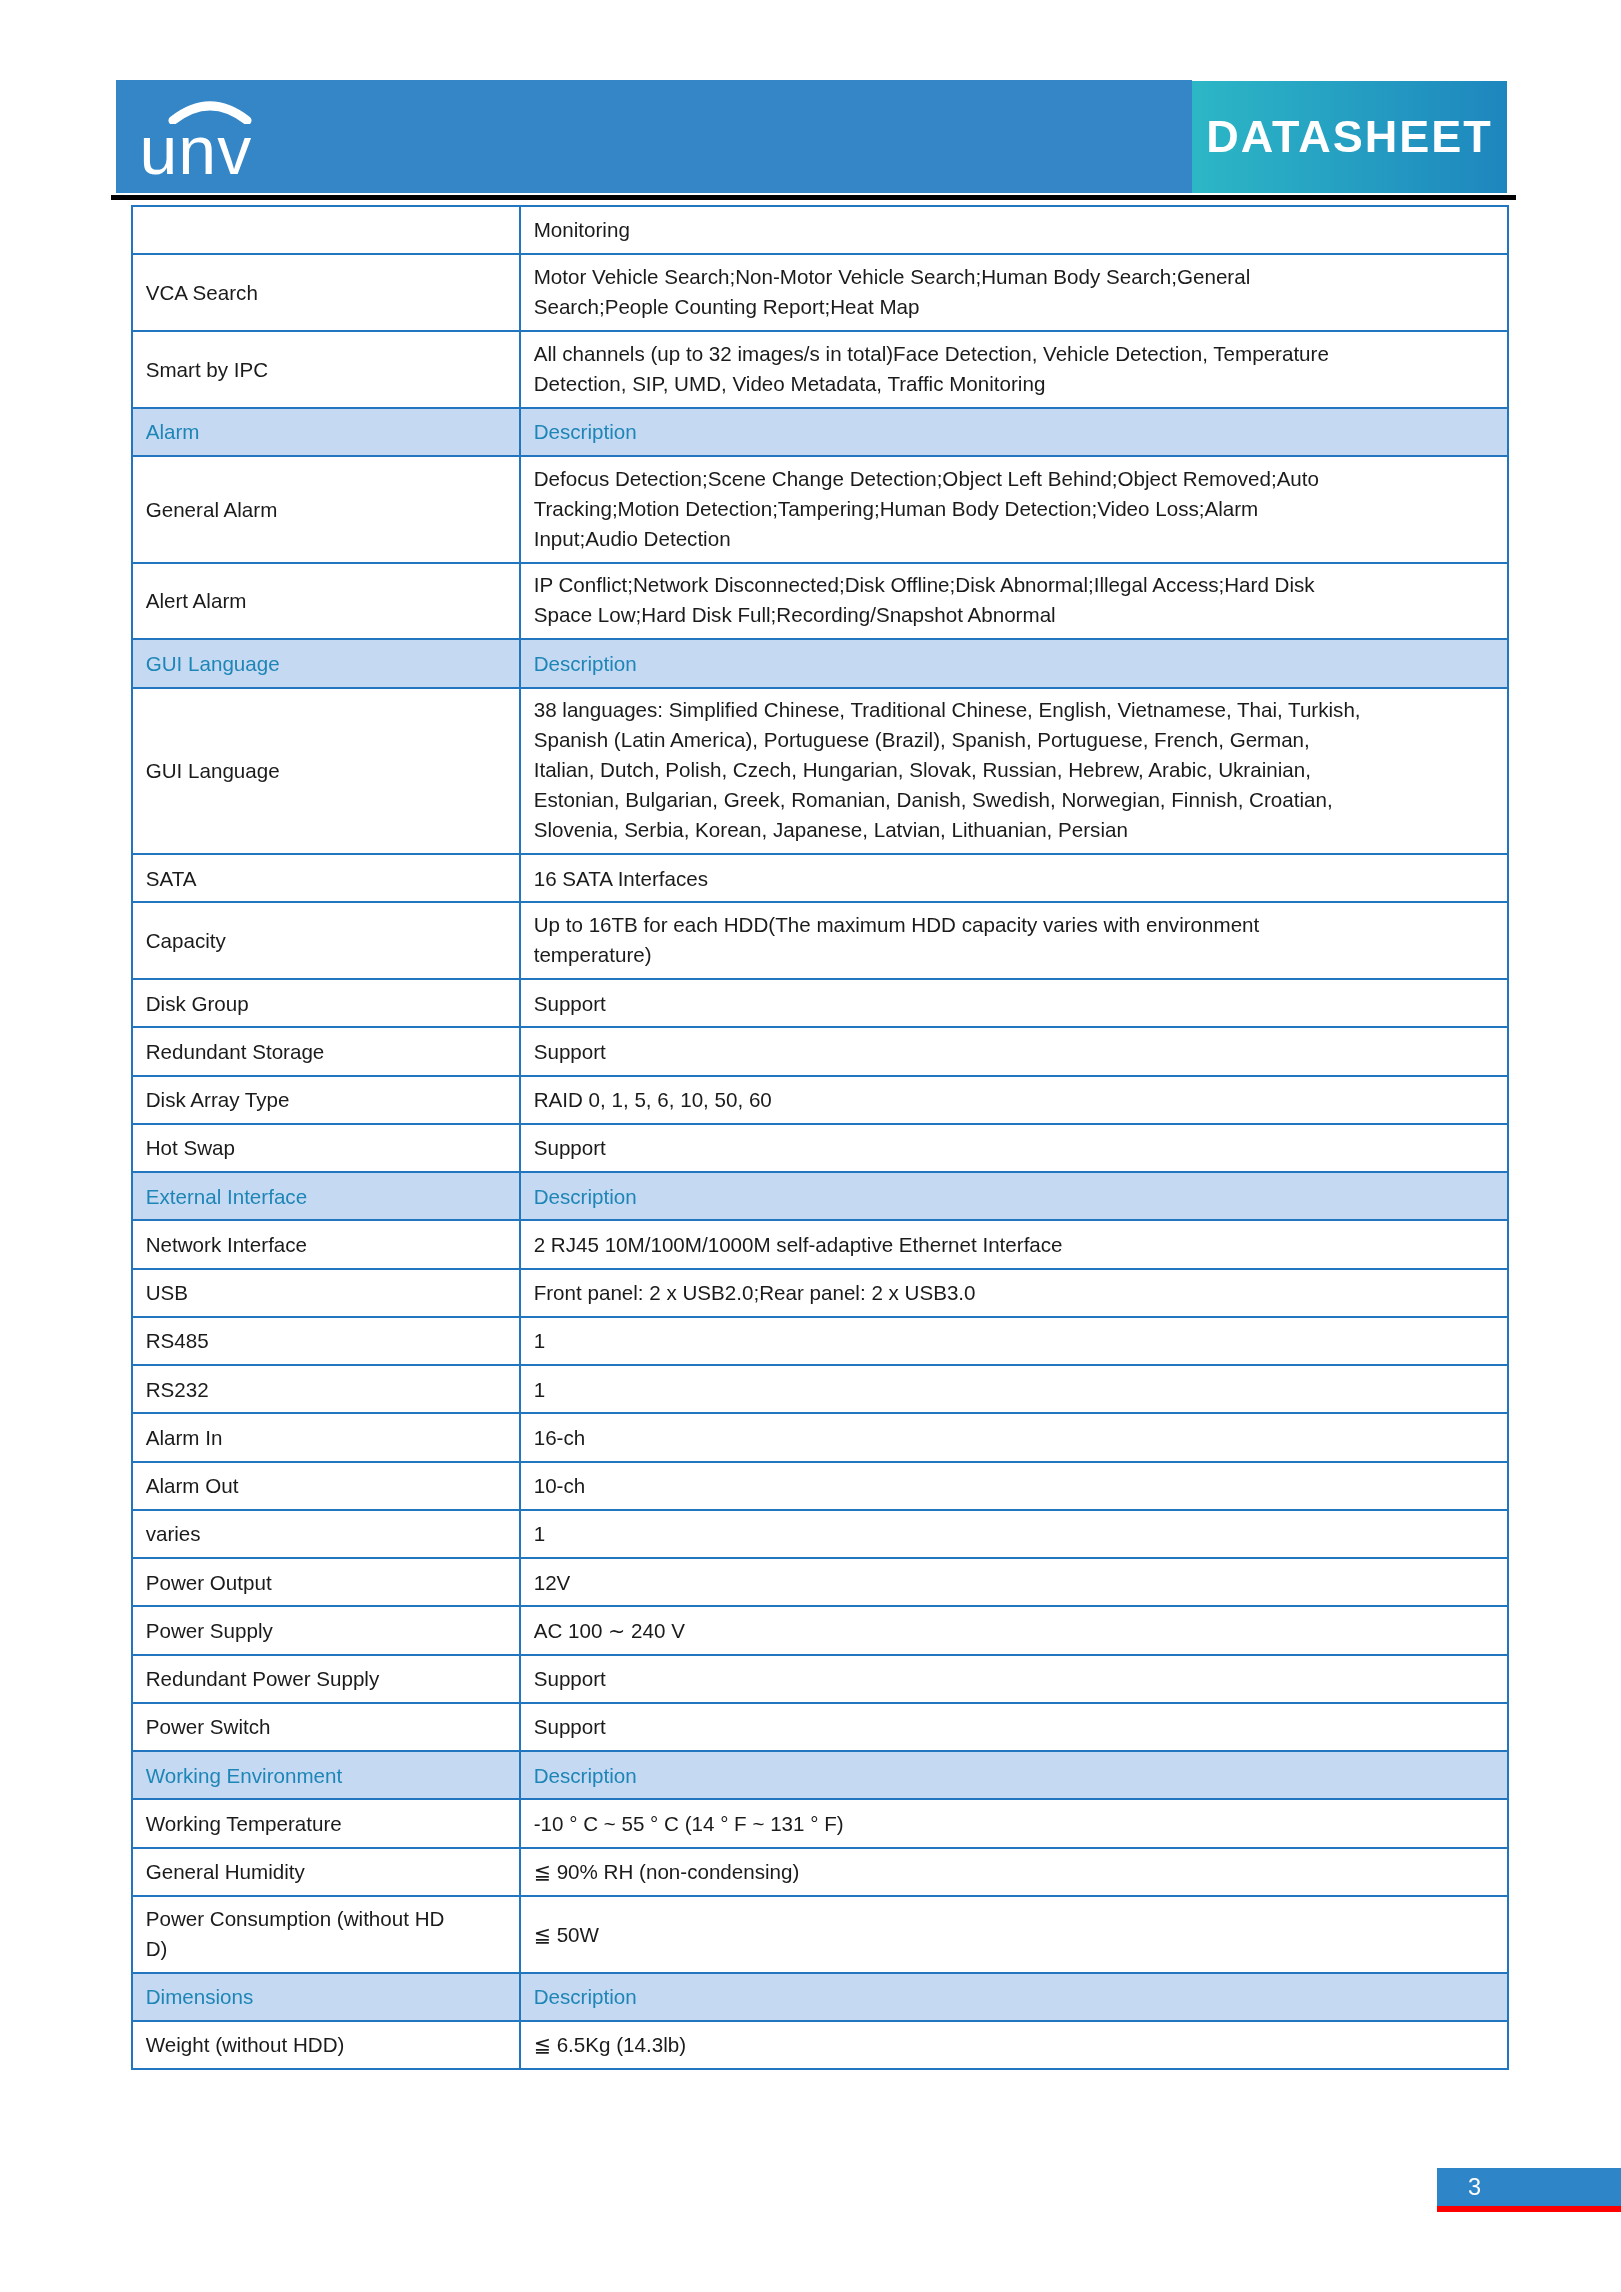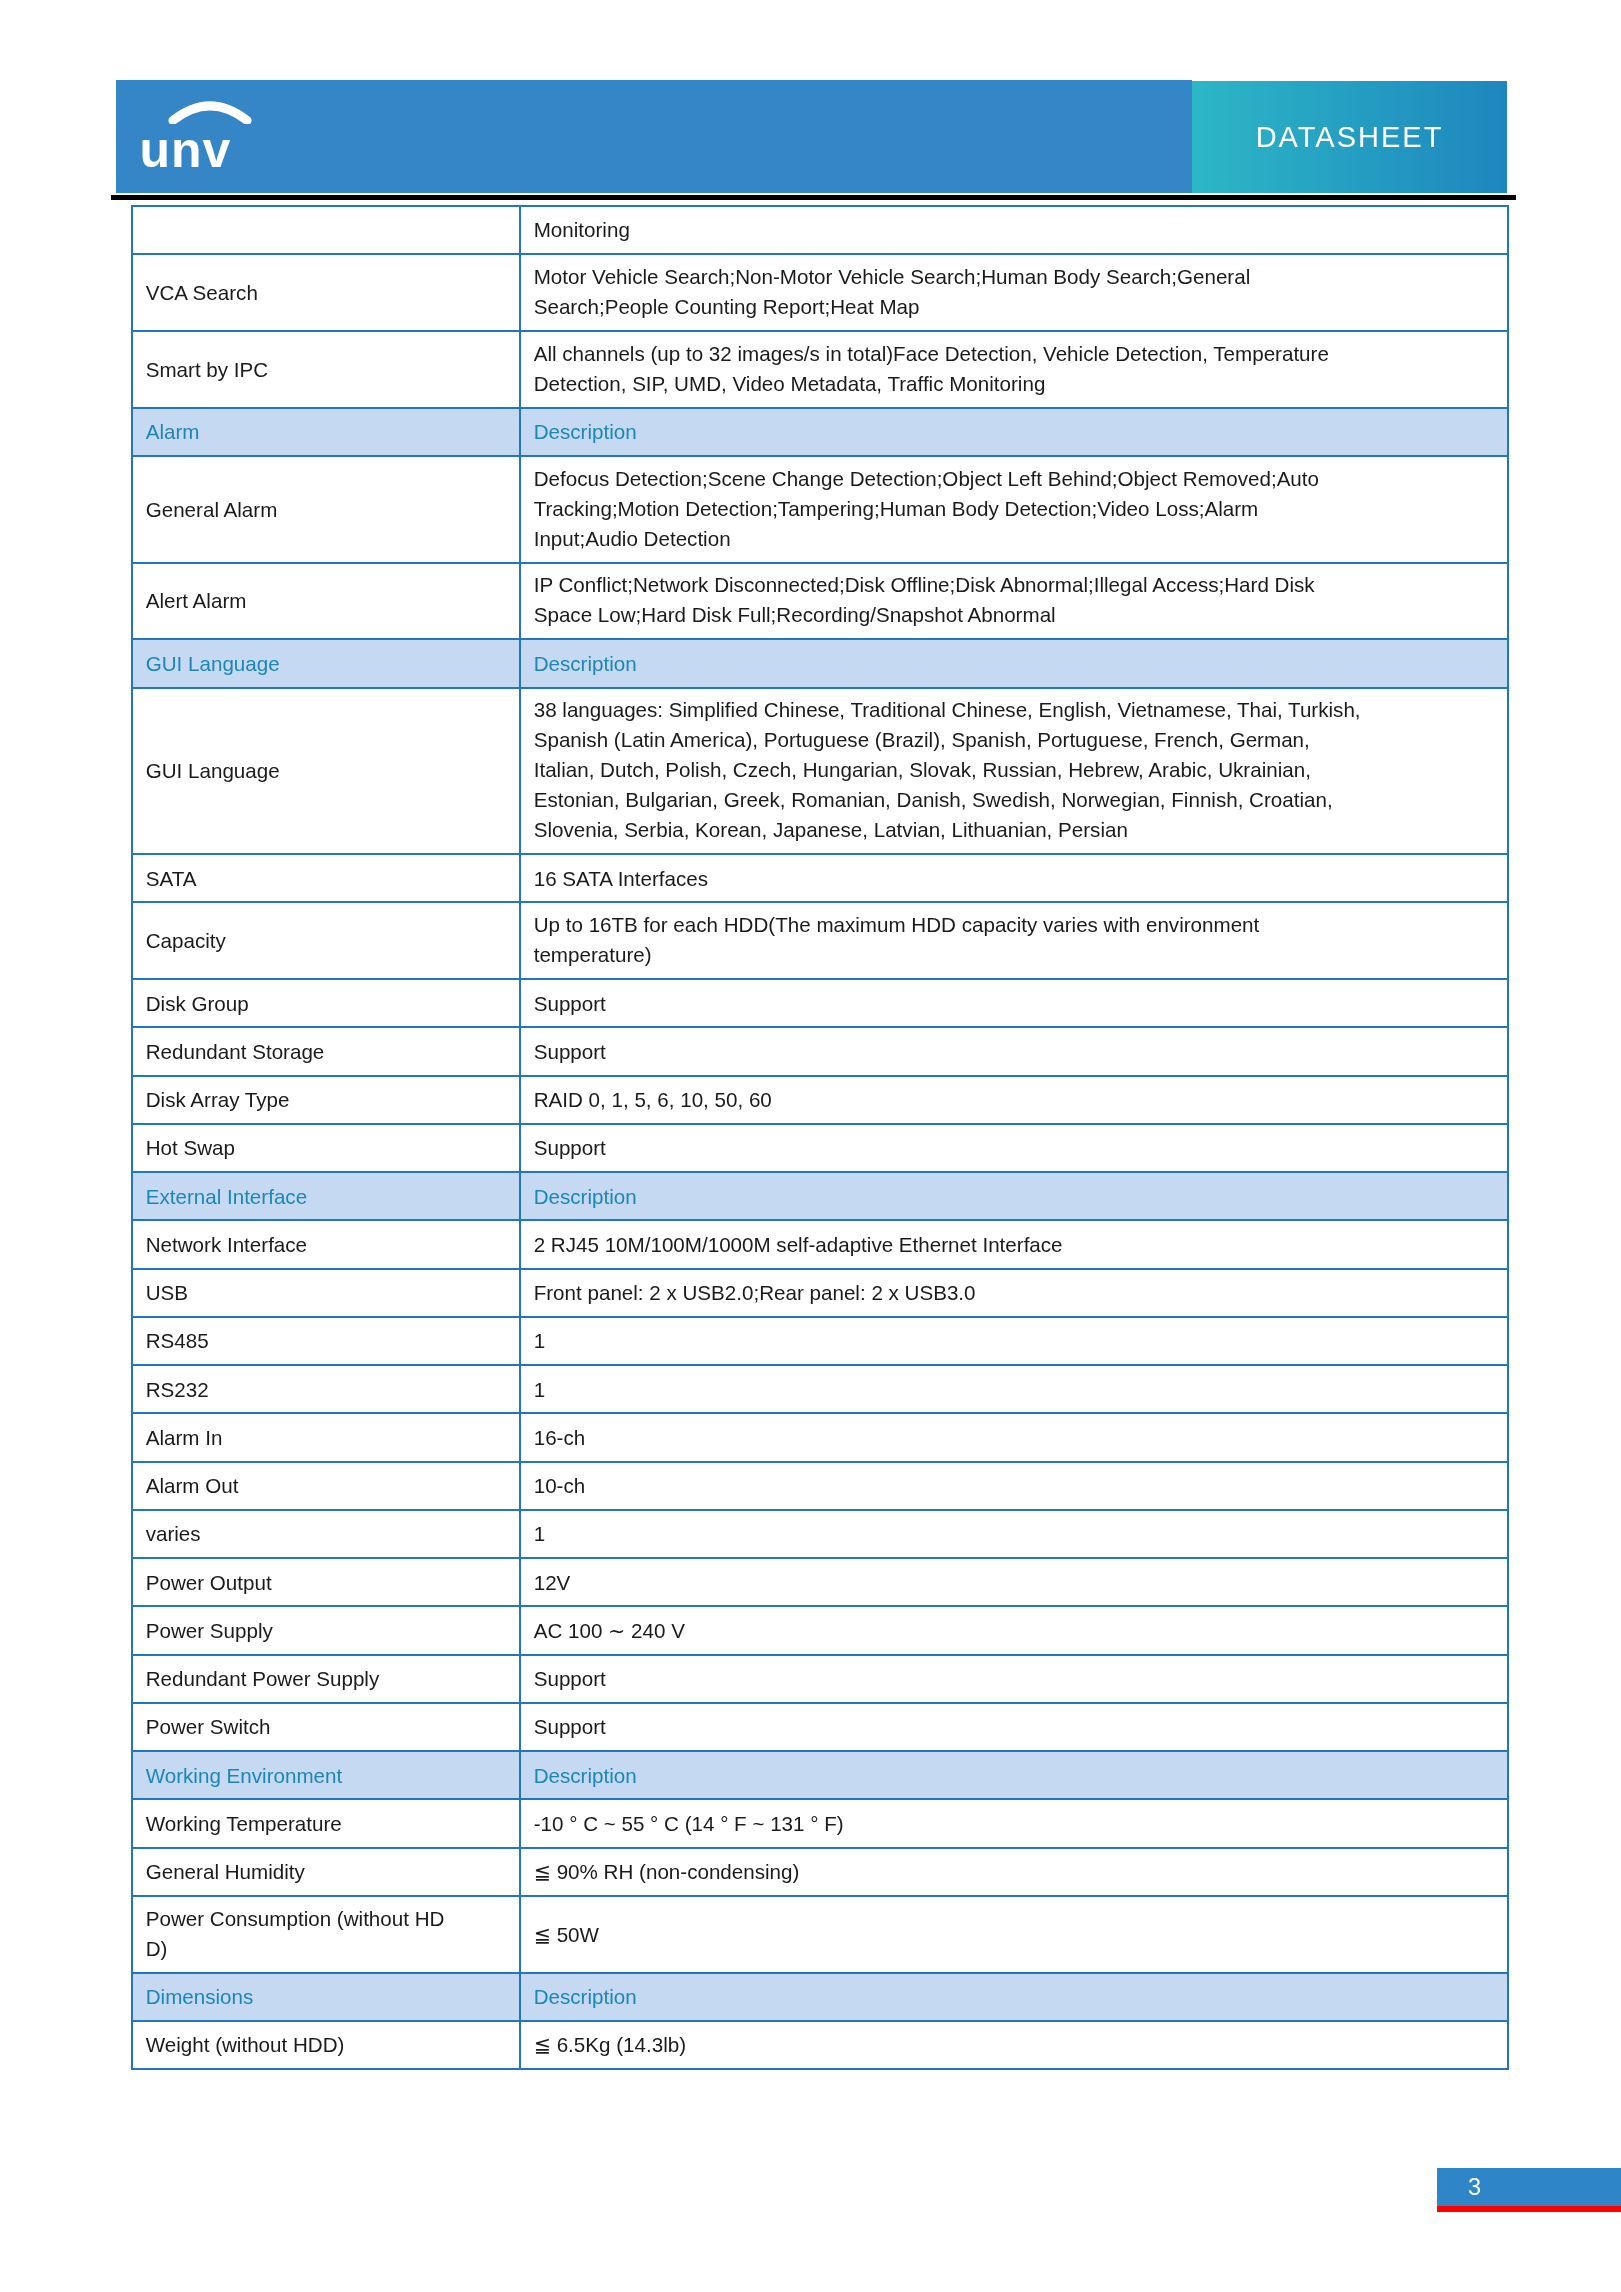--- a/index.html
+++ b/index.html
@@ -23,43 +23,43 @@
     top: 80px;
     width: 1076px;
     height: 113px;
     background: #3486c7;
   }
   .logo {
     position: absolute;
     left: 23.5px;
     bottom: 11.8px;
     color: #ffffff;
-    font-weight: bold;
-    font-size: 50px;
+    font-weight: normal;
+    font-size: 68px;
     line-height: 61px;
     letter-spacing: 1px;
   }
   .logo-arc {
     position: absolute;
     left: 27.4px;
     top: -21.6px;
   }
   .datasheet-badge {
     position: absolute;
     left: 1192px;
     top: 81px;
     width: 315px;
     height: 112px;
     background: linear-gradient(90deg, #2cb7c6 0%, #1e86be 100%);
     color: #ffffff;
     display: flex;
     align-items: center;
     justify-content: center;
-    font-size: 29px;
-    font-weight: 400;
+    font-size: 45px;
+    font-weight: 700;
     letter-spacing: 2px;
   }
   .header-rule {
     position: absolute;
     left: 111px;
     top: 195px;
     width: 1405px;
     height: 4.9px;
     background: #000000;
   }

